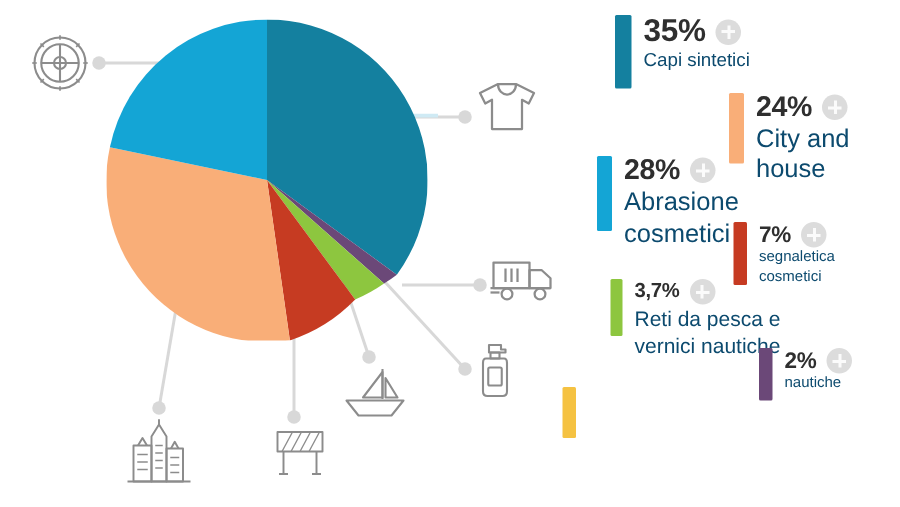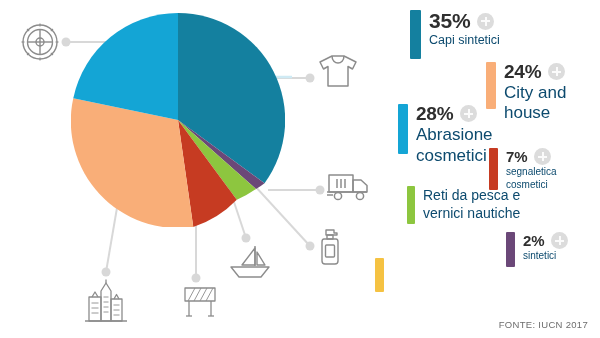--- a/index.html
+++ b/index.html
@@ -249,35 +249,38 @@
         <span class="plus"></span>
       </div>
       <div class="legend-lbl">segnaletica</div>
       <div class="legend-lbl">cosmetici</div>
     </div>
   </div>
 
   <div class="legend-item sz-xs" style="left:407px;top:186px;">
     <div class="legend-bar" style="width:8px;height:38px;background:#8DC63F;"></div>
     <div class="legend-txt">
+      <div class="legend-top">
+        <span class="legend-pct">3,7%</span>
+        <span class="plus"></span>
+      </div>
       <div class="legend-lbl">Reti da pesca e</div>
       <div class="legend-lbl">vernici nautiche</div>
     </div>
   </div>
 
   <div class="legend-item sz-s" style="left:506px;top:232px;">
     <div class="legend-bar" style="width:9px;height:35px;background:#6B4878;"></div>
     <div class="legend-txt">
       <div class="legend-top">
         <span class="legend-pct">2%</span>
         <span class="plus"></span>
       </div>
-      <div class="legend-lbl">sintetici</div>
+      <div class="legend-lbl">nautiche</div>
     </div>
   </div>
 
   <div class="legend-item sz-s" style="left:375px;top:258px;">
     <div class="legend-bar" style="width:9px;height:34px;background:#F5C242;"></div>
   </div>
 
-  <div id="source">FONTE: IUCN  2017</div>
 
 </div>
 
 </body></html>

